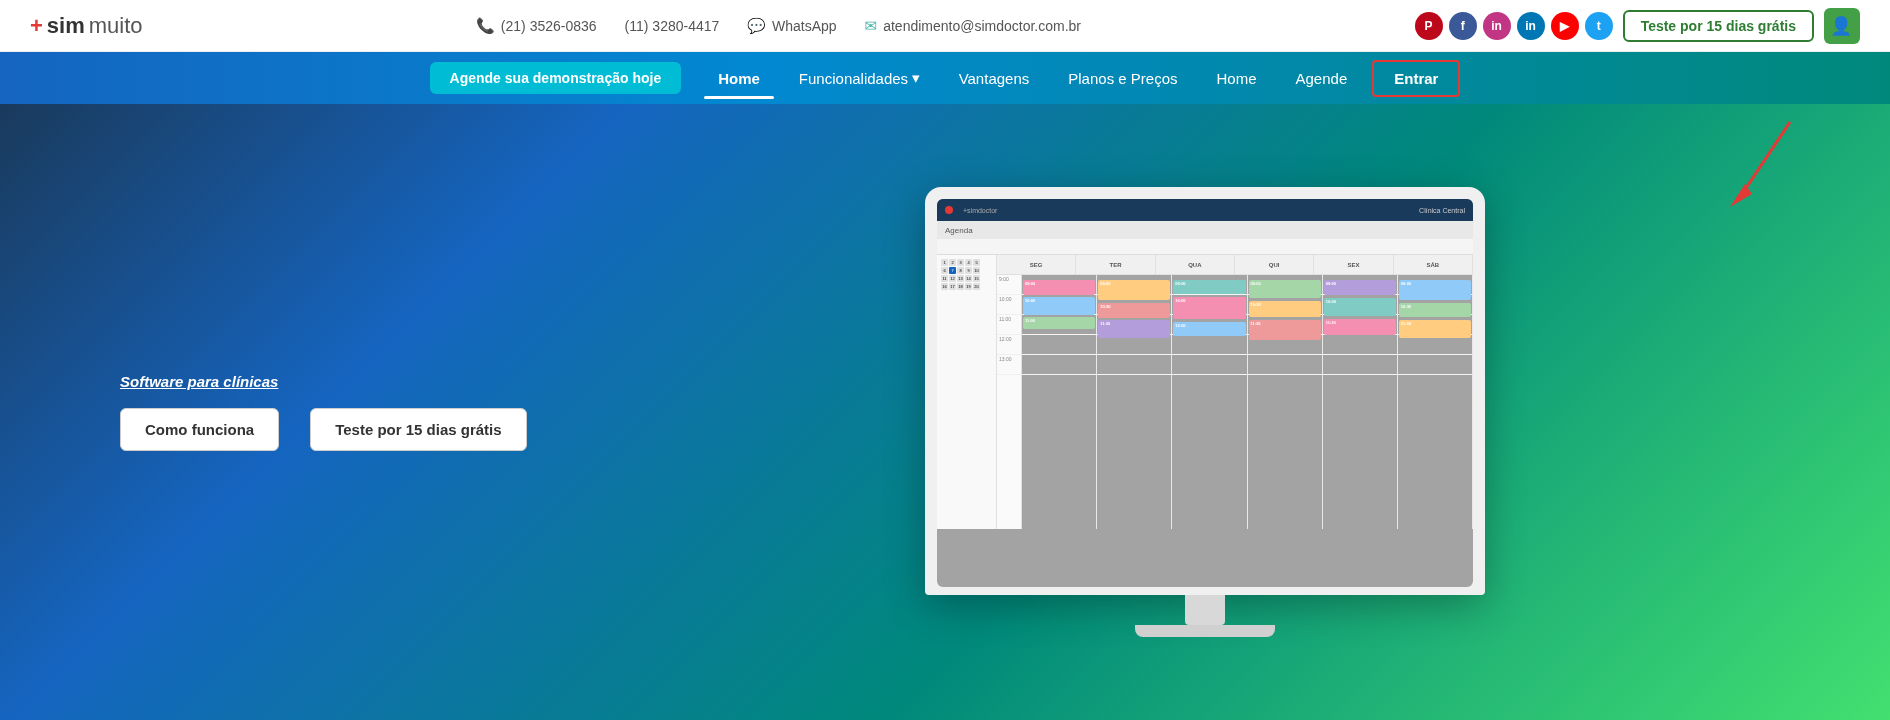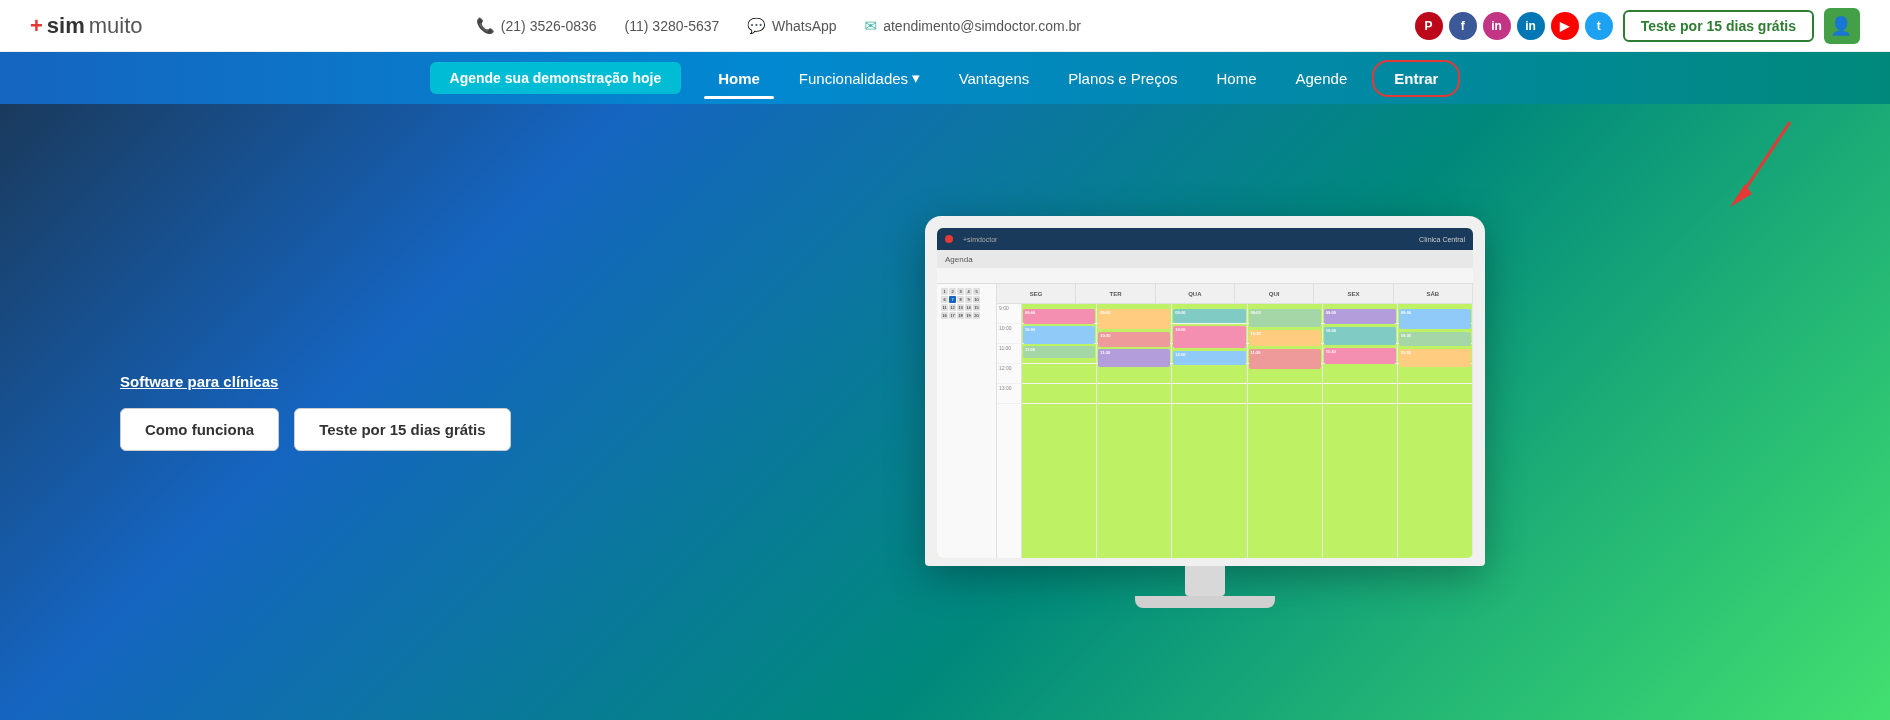--- a/index.html
+++ b/index.html
@@ -107,21 +107,21 @@
       height: 3px;
       background: #fff;
       border-radius: 2px;
     }
     .nav-item-entrar {
       color: #fff;
       font-size: 15px;
       padding: 8px 20px;
       cursor: pointer;
       border: 2px solid #e53935;
-      border-radius: 16px;
+      border-radius: 4px;
       background: transparent;
       font-weight: 600;
       position: relative;
     }
 
     
     .hero {
       background: linear-gradient(135deg, #1a3a5c 0%, #1565c0 25%, #00897b 60%, #43e070 100%);
       min-height: 616px;
       display: flex;
@@ -135,41 +135,42 @@
       color: #fff;
       z-index: 2;
     }
     .hero-subtitle {
       font-size: 15px;
       font-weight: 600;
       text-decoration: underline;
       color: #fff;
       margin-bottom: 18px;
       display: block;
+      font-style: italic;
     }
     .hero-title {
       font-size: 54px;
       font-weight: 700;
       color: #fff;
       line-height: 1.1;
       margin-bottom: 24px;
     }
     .hero-desc1 {
       font-size: 16px;
       color: rgba(255,255,255,0.92);
       margin-bottom: 16px;
       line-height: 1.5;
     }
     .hero-desc2 {
       font-size: 16px;
       color: rgba(255,255,255,0.92);
       margin-bottom: 36px;
       line-height: 1.5;
     }
-    .hero-buttons { display: flex; gap: 15px; }
+    .hero-buttons { display: flex; gap: 31px; }
     .btn-como {
       background: #fff;
       color: #333;
       border: 1px solid #ccc;
       padding: 12px 24px;
       border-radius: 6px;
       font-size: 15px;
       font-weight: 600;
       cursor: pointer;
     }
@@ -197,25 +198,25 @@
       position: relative;
       width: 560px;
     }
     .monitor-body {
       background: #f0f0f0;
       border-radius: 16px 16px 4px 4px;
       padding: 12px 12px 8px 12px;
       box-shadow: 0 10px 40px rgba(0,0,0,0.3);
     }
     .monitor-screen {
-      background: #bef264;
+      background: #a3a3a3;
       border-radius: 6px;
       overflow: hidden;
       width: 100%;
-      height: 330px;
+      height: 388px;
     }
     .screen-header {
       background: #1a3a5c;
       height: 22px;
       display: flex;
       align-items: center;
       padding: 0 8px;
       gap: 4px;
     }
     .screen-header-dot { width: 8px; height: 8px; border-radius: 50%; background: #e53935; }
@@ -351,21 +352,21 @@
       <span class="logo-doctor">muito</span>
     </div>
   </div>
 
   <div class="top-bar-center">
     <div class="contact-item">
       <span class="contact-icon">📞</span>
       <span>(21) 3526-0836</span>
     </div>
     <div class="contact-item">
-      <span>(11) 3280-5637</span>
+      <span>(11) 3280-4417</span>
     </div>
     <div class="contact-item">
       <span class="whatsapp-icon">💬</span>
       <span>WhatsApp</span>
     </div>
     <div class="contact-item">
       <span class="email-icon">✉</span>
       <span>atendimento@simdoctor.com.br</span>
     </div>
   </div>

